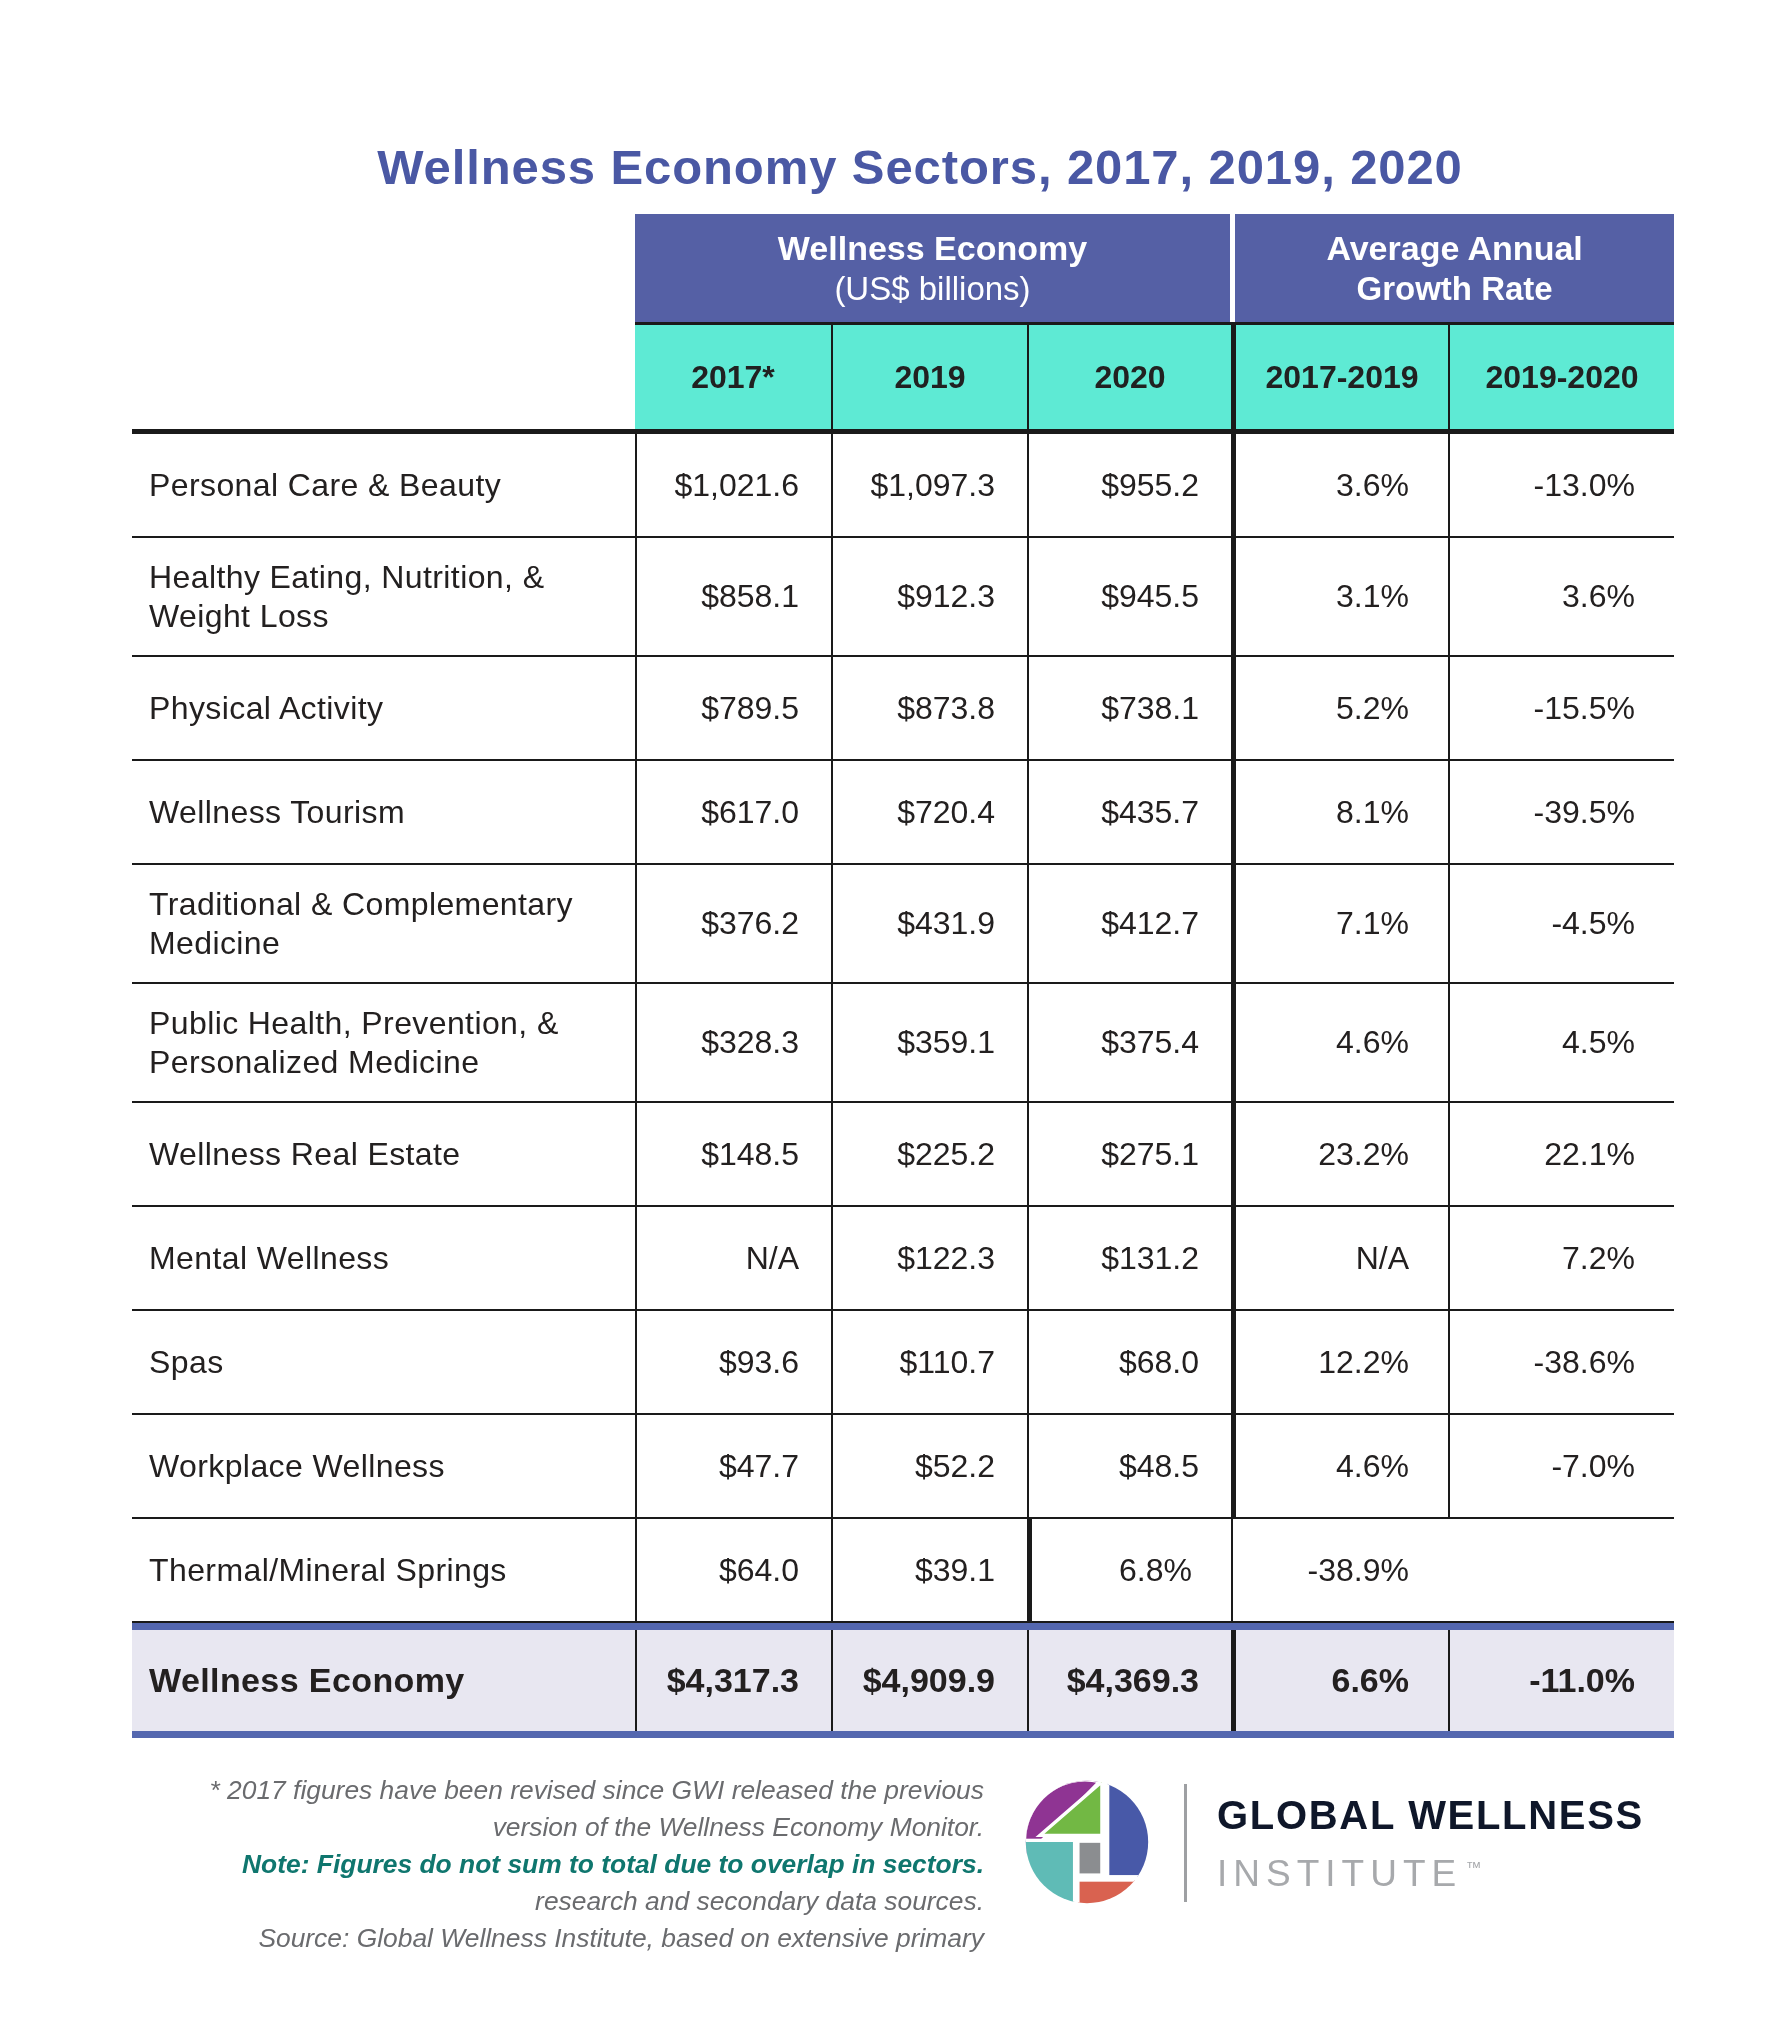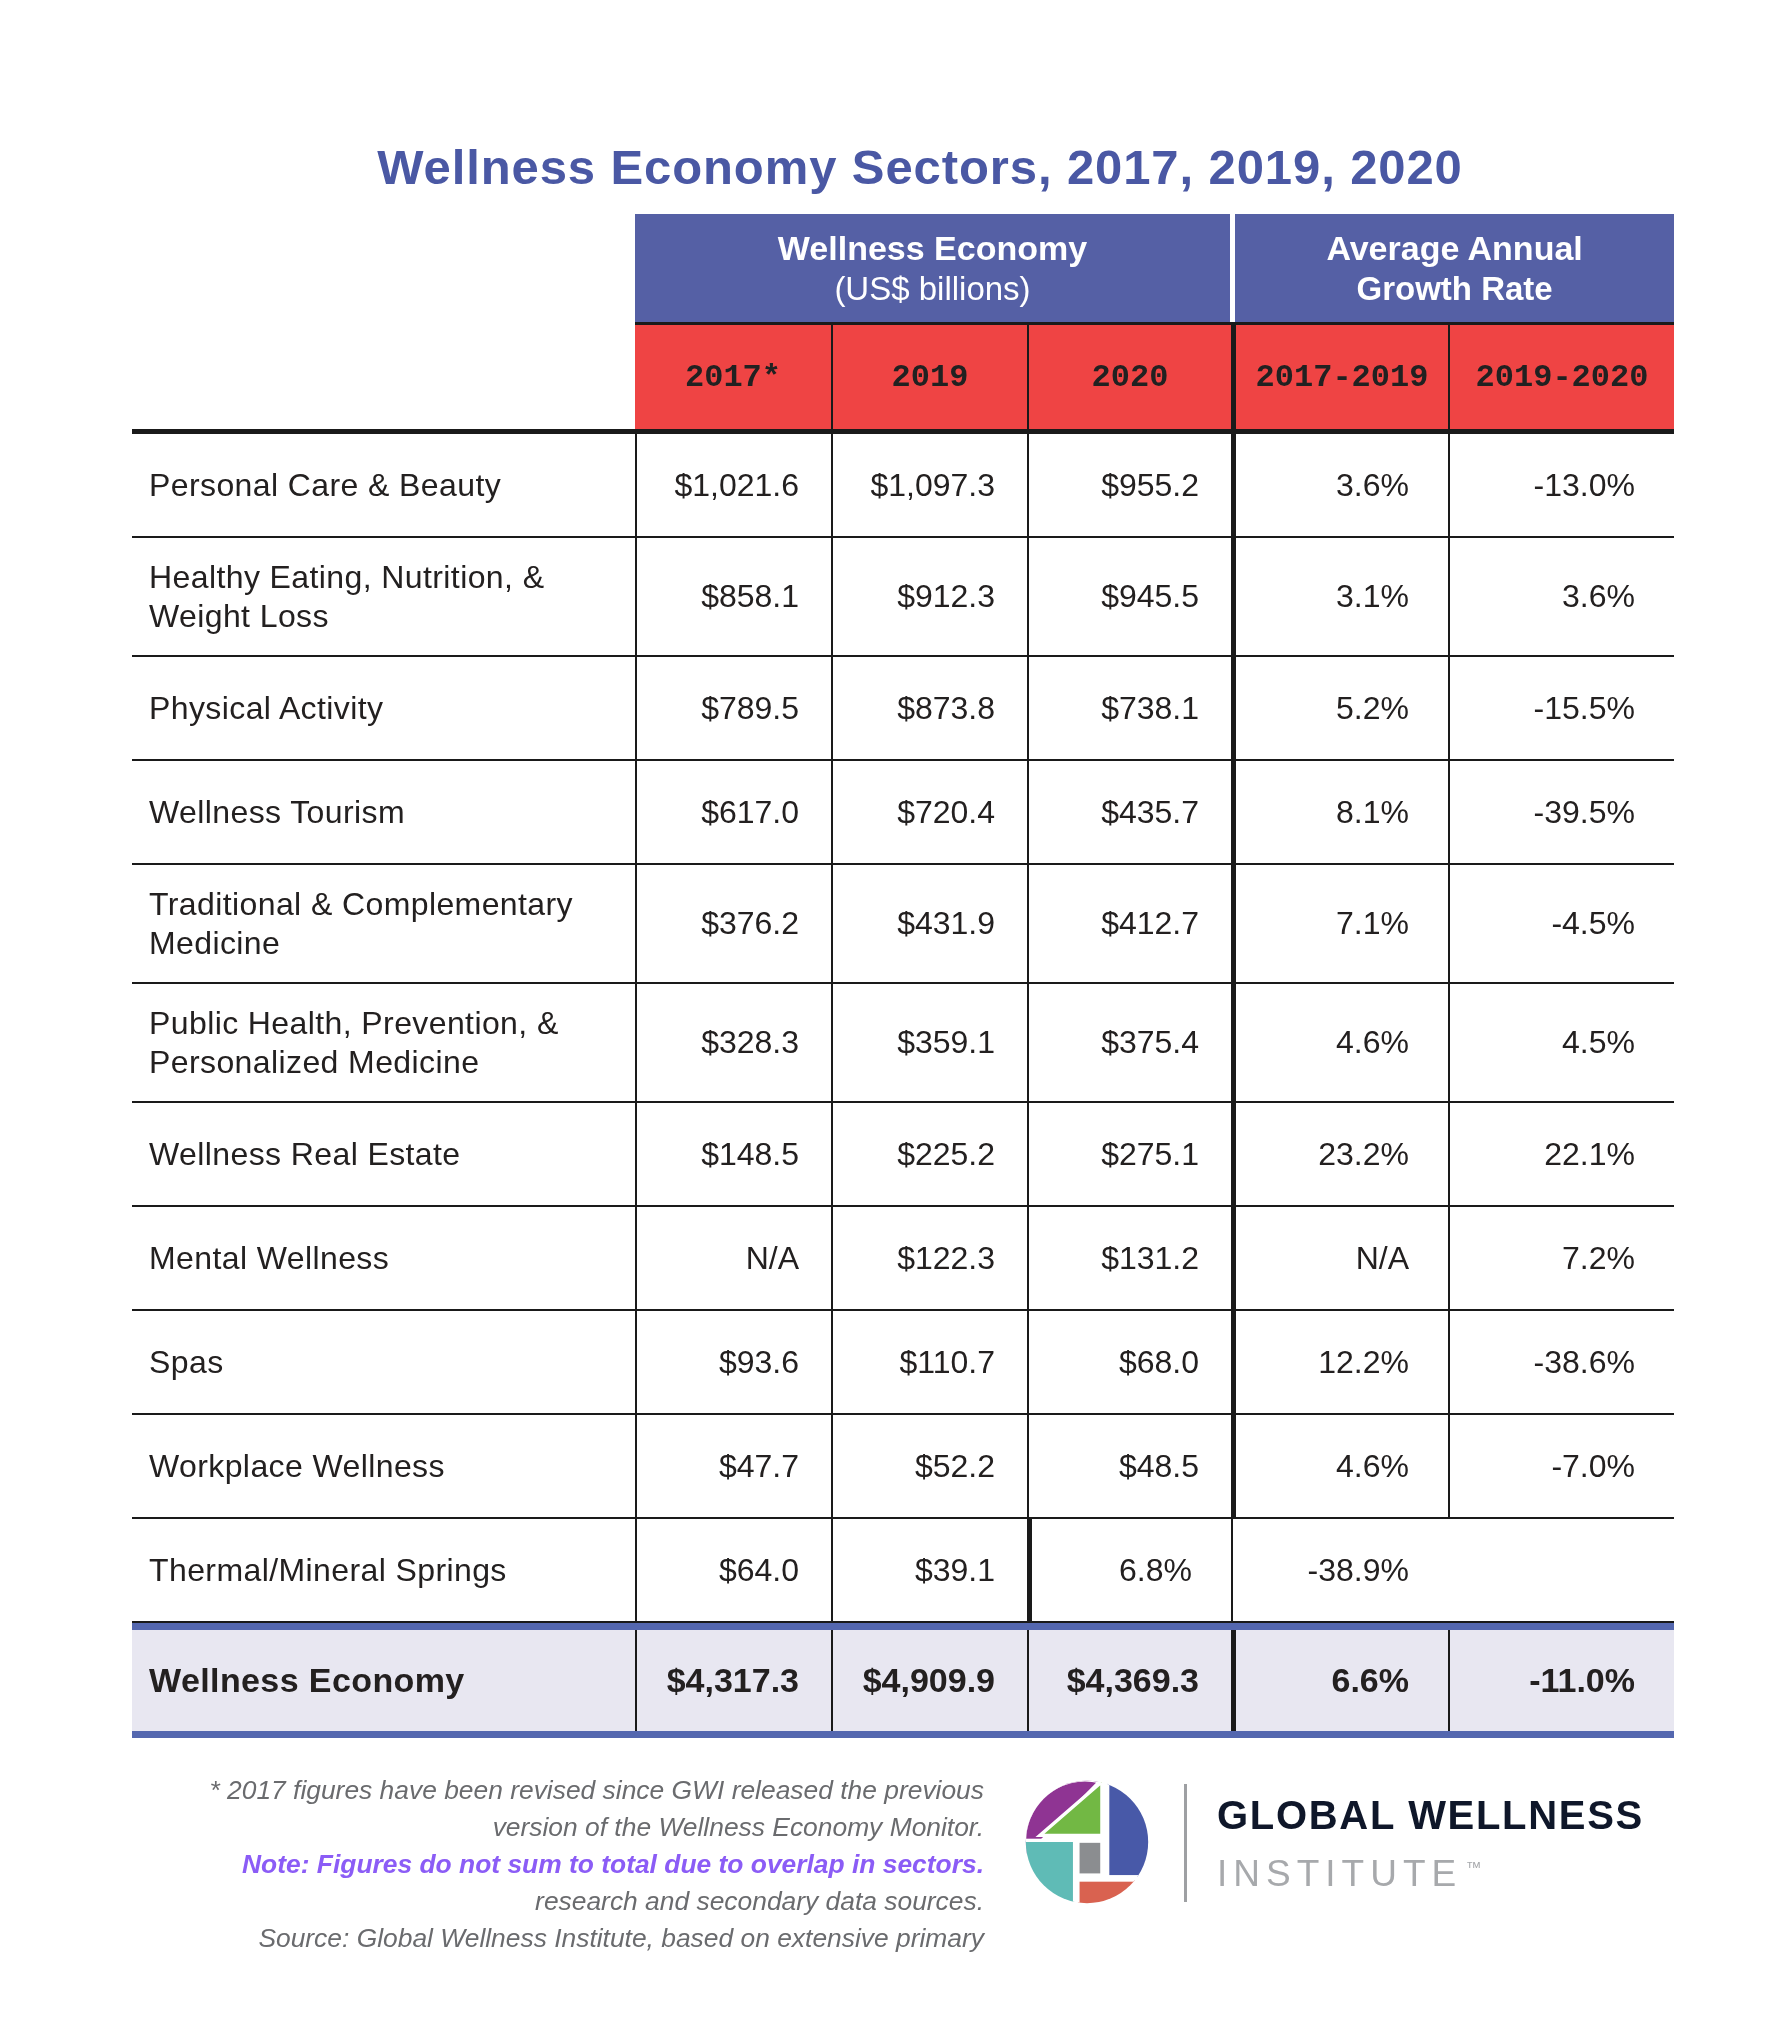--- a/index.html
+++ b/index.html
@@ -22,43 +22,43 @@
     background:#5560A5; color:#ffffff; display:flex; flex-direction:column;
     align-items:center; justify-content:center; text-align:center;
   }
   .band .l1 { font-size:34px; font-weight:bold; line-height:41px; }
   .band .l2 { font-size:33px; line-height:39px; }
   .band .l2b { font-size:33px; font-weight:bold; line-height:39px; }
   .band-line { margin-left:503px; width:1039px; height:3.4px; background:#1a1a1a; }
   .subhead { height:104px; border-bottom:5.1px solid #1a1a1a; }
   .sh-spacer { background:transparent; }
   .sh-cell {
-    background:#ef4444; display:flex; align-items:center; justify-content:center;
-    font-size:32px; font-weight:bold; border-left:2.6px solid #1a1a1a; box-sizing:border-box;font-family:Liberation Mono, monospace;
+    background:#5eead4; display:flex; align-items:center; justify-content:center;
+    font-size:32px; font-weight:bold; border-left:2.6px solid #1a1a1a; box-sizing:border-box;
   }
   .sh-cell.noL { border-left:none; }
   .sh-cell.thickL { border-left-width:5.1px; }
   
   .tbody { position:absolute; top:434px; left:132px; width:1542px; }
   .row { height:104px; border-bottom:2.6px solid #1a1a1a; box-sizing:border-box; background:#ffffff; }
   .row.tall { height:119px; }
   .cell { display:flex; align-items:center; box-sizing:border-box; font-size:32px; color:#232020; }
   .cell.bL { border-left:2.6px solid #1a1a1a; }
   .cell.thickL { border-left-width:5.1px; }
   .c-label { padding-left:17px; padding-right:24px; line-height:39px; letter-spacing:0.4px; }
   .c-val { justify-content:flex-end; padding-right:32px; }
   .c-gro { justify-content:flex-end; padding-right:39px; }
   
   .total-wrap { border-top:7.7px solid #5467AF; border-bottom:7.7px solid #5467AF; }
   .total-row { height:101px; background:#E8E7F1; }
   .total-row .cell { font-weight:bold; font-size:34px; }
   
   .footnotes { position:absolute; top:1772px; left:132px; width:852px;text-align:right; }
   .fn { font-size:26.4px; line-height:37px; font-style:italic; color:#6A6B6E; }
-  .fn.fnb { font-weight:bold; color:#8b5cf6; }
+  .fn.fnb { font-weight:bold; color:#0f766e; }
   
   .logo { position:absolute; top:1777px; left:1025px; width:656px; height:213px; }
   .logo-mark { position:absolute; top:3.4px; left:0; }
   .logo-divider { position:absolute; top:6.8px; left:159px; width:2.6px; height:118px; background:#9EA0A3; }
   .logo-text { position:absolute; top:13.6px; left:192px; white-space:nowrap; }
   .logo-text .lt1 { font-size:40px; font-weight:bold; color:#0f172a; letter-spacing:1.7px; line-height:49px; }
   .logo-text .lt2 { font-size:37px; color:#A7A9AC; letter-spacing:6px; line-height:43px; margin-top:6.8px; }
   .logo-text .tm { font-size:16px; color:#A7A9AC; vertical-align:super; letter-spacing:0; margin-left:3.4px; }
 </style>
 </head>

